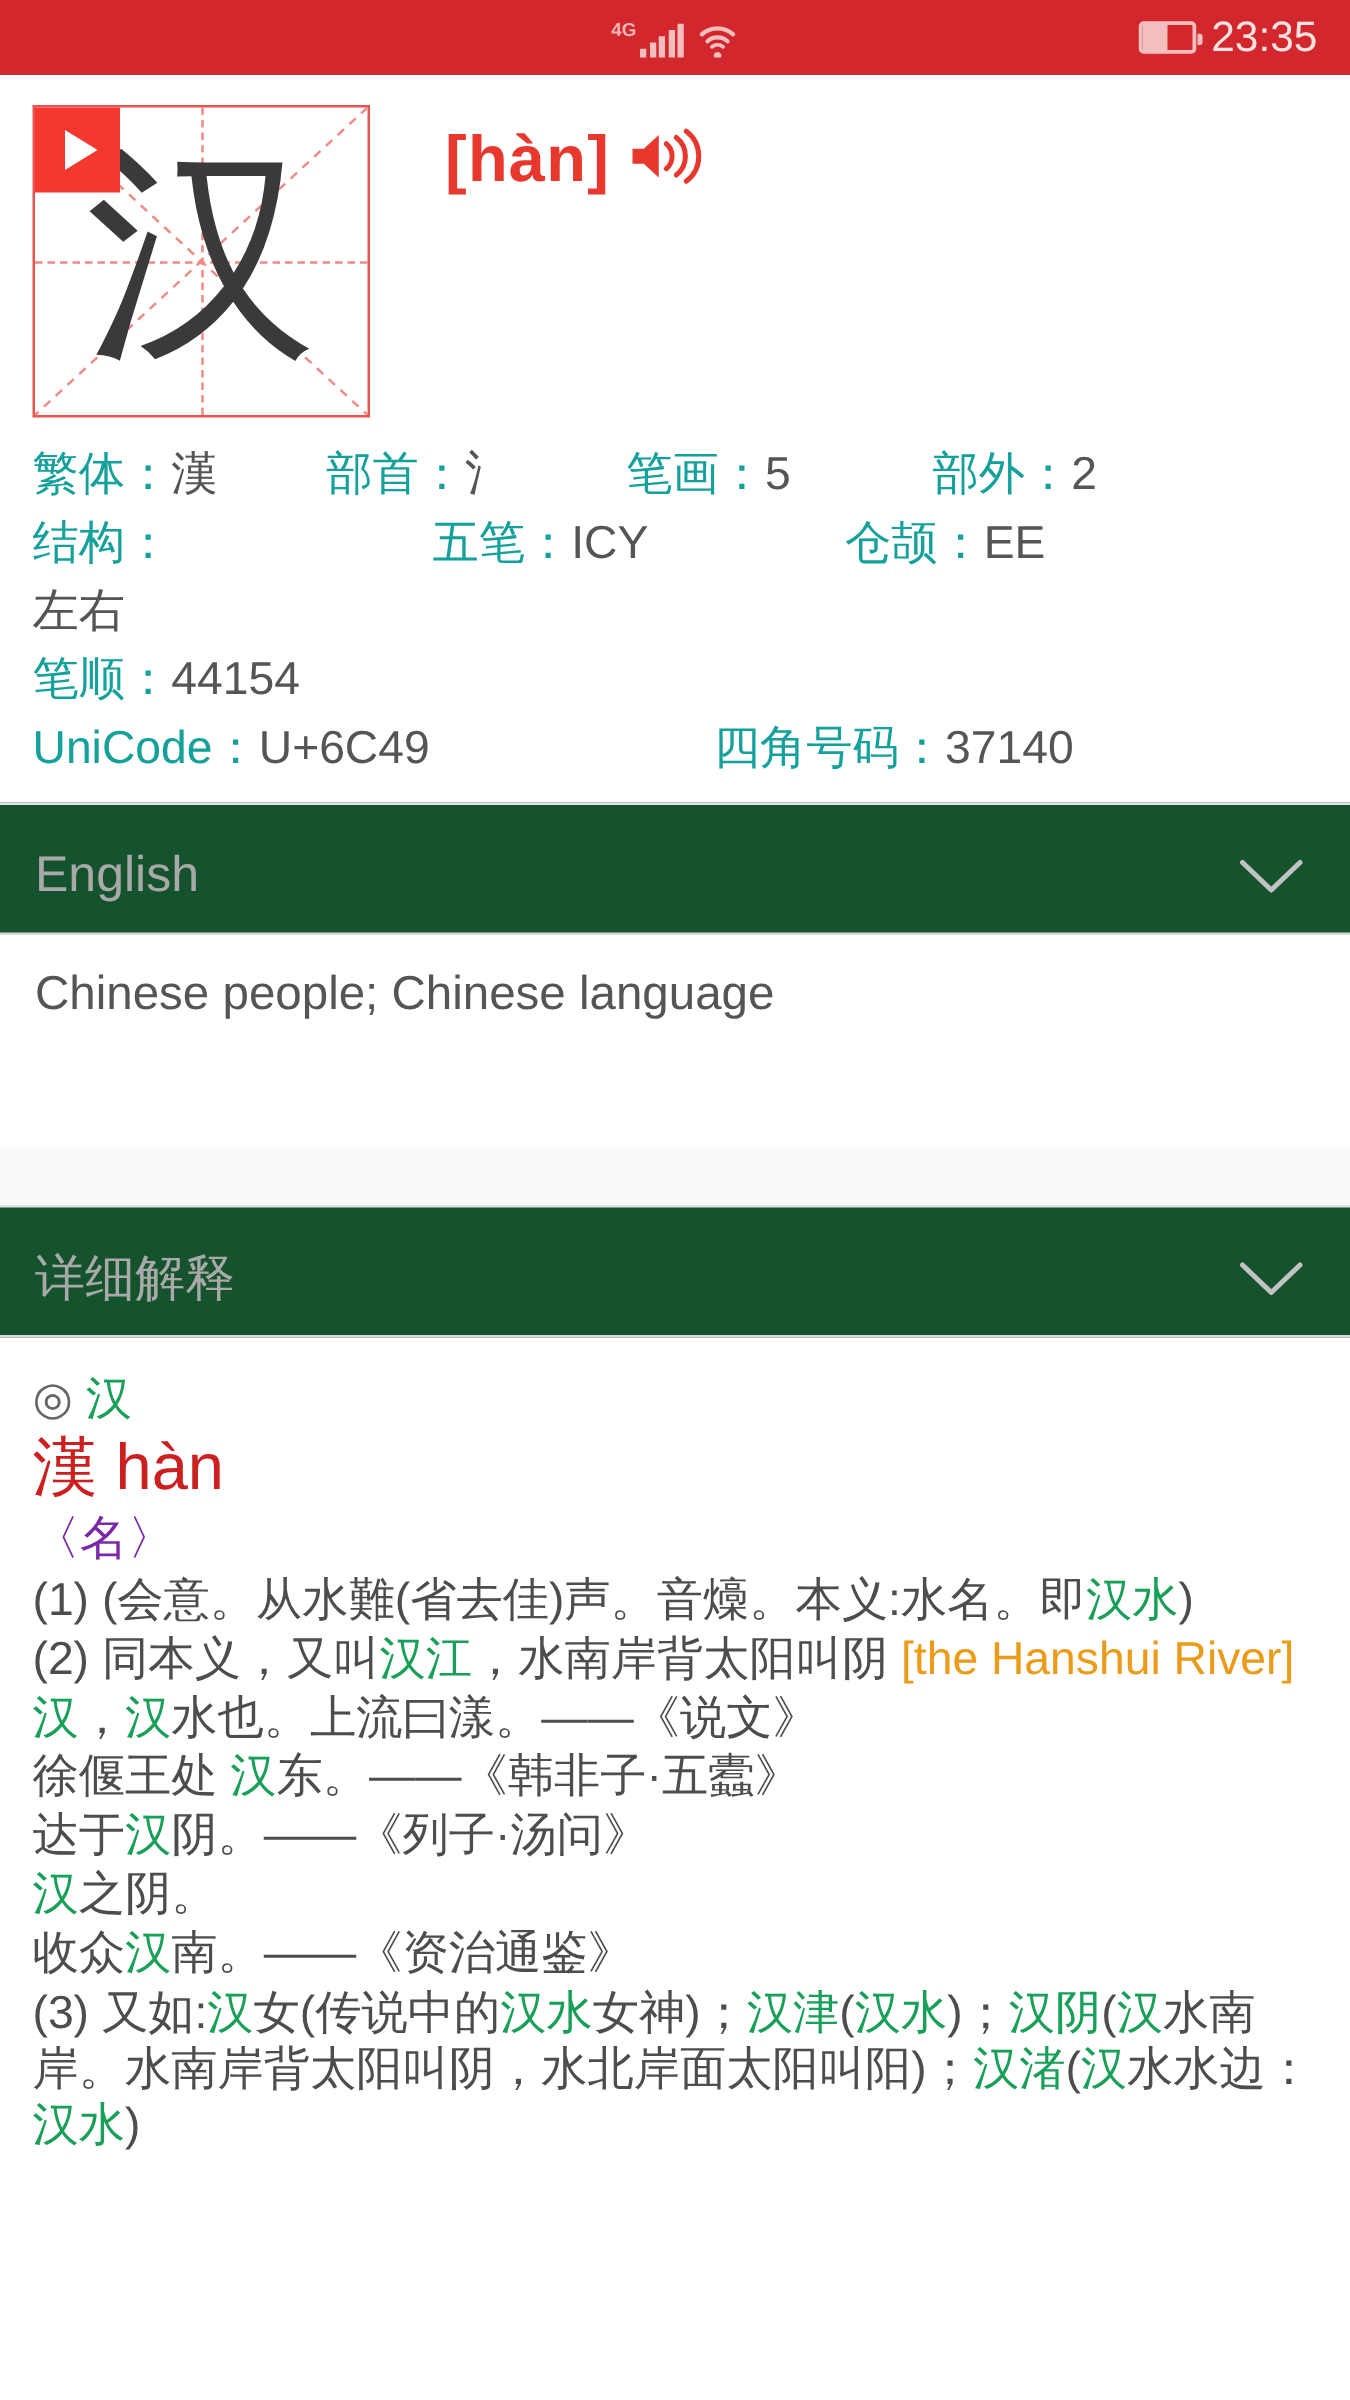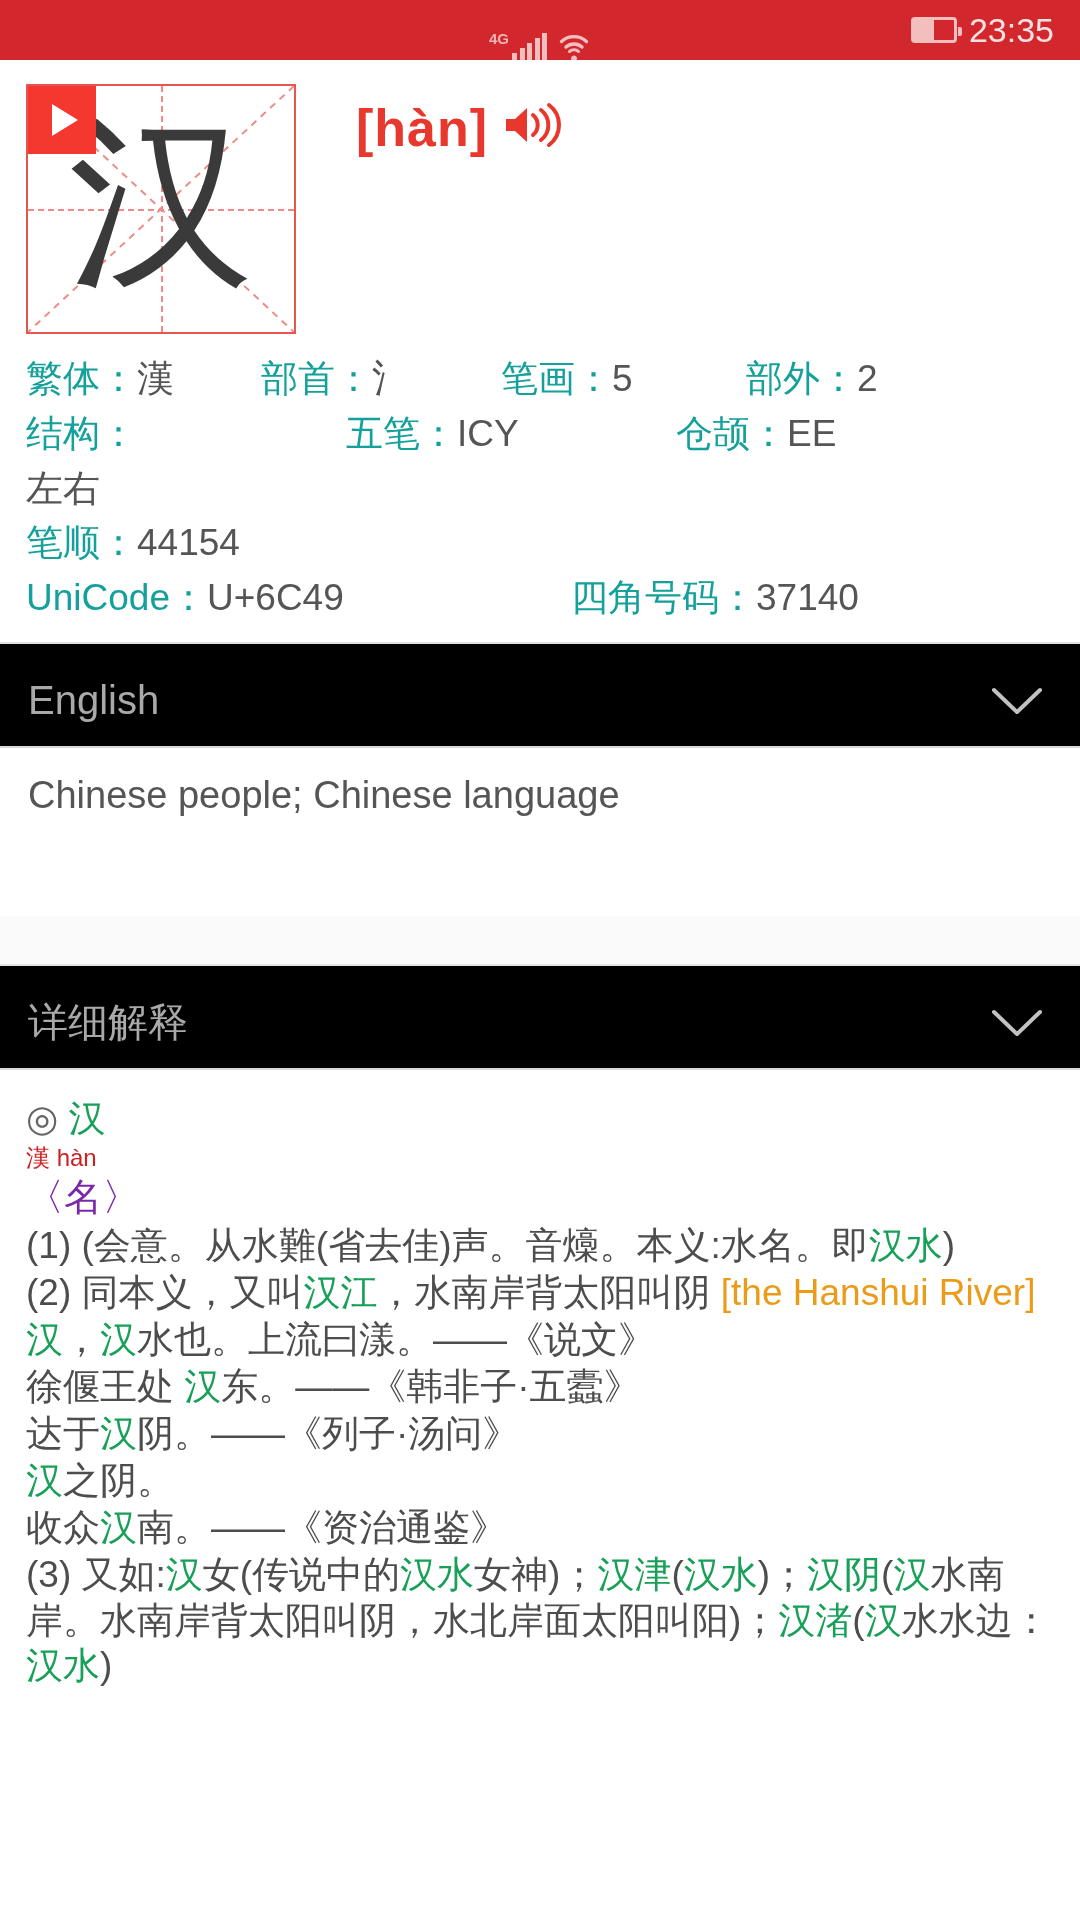--- a/index.html
+++ b/index.html
@@ -21,20 +21,21 @@
     color: #f6c9c9;
   }
   .status-center {
     position: absolute;
     left: 0; right: 0;
     display: flex;
     justify-content: center;
     align-items: flex-end;
     gap: 10px;
     height: 60px;
+    padding-bottom: 14px;
   }
   .net-group { display: flex; align-items: flex-end; gap: 3px; }
   .net-label {
     font-size: 15px;
     color: #f0b6b6;
     line-height: 1;
     position: relative;
     top: -14px;
     font-weight: bold;
   }
@@ -186,21 +187,21 @@
 
   
   .section-head {
     height: 106px;
     display: flex;
     align-items: center;
     justify-content: space-between;
     padding: 12px 36px 0 28px;
     border-top: 2px solid #e2e2e2;
     border-bottom: 2px solid #d9d9d9;
-    background: #000000;
+    background: #14532d;
     cursor: pointer;
   }
   .section-title {
     font-size: 40px;
     color: #a9a9a9;
   }
   .chevron { width: 54px; height: 34px; }
 
   .section-body {
     padding: 26px 28px 0 28px;
@@ -214,21 +215,21 @@
   
   .detail-body {
     padding: 26px 26px 0 26px;
     font-size: 37px;
     line-height: 1.22;
     color: #4d4d4d;
   }
   .dl { margin-bottom: 2px; }
   .hdr-char { color: #18a058; }
   .circ { color: #666; }
-  .trad-line { color: #cc1f1f; font-size: 24px; }
+  .trad-line { color: #cc1f1f; font-size: 52px; }
   .pos { color: #7a27a8; font-size: 38px; }
   .grn { color: #18a058; }
   .org { color: #eb9b18; }
   .lineblk { margin-top: 1px; }
 </style>
 </head>
 <body>
 
 <div class="status-bar">
   <div class="status-center">

